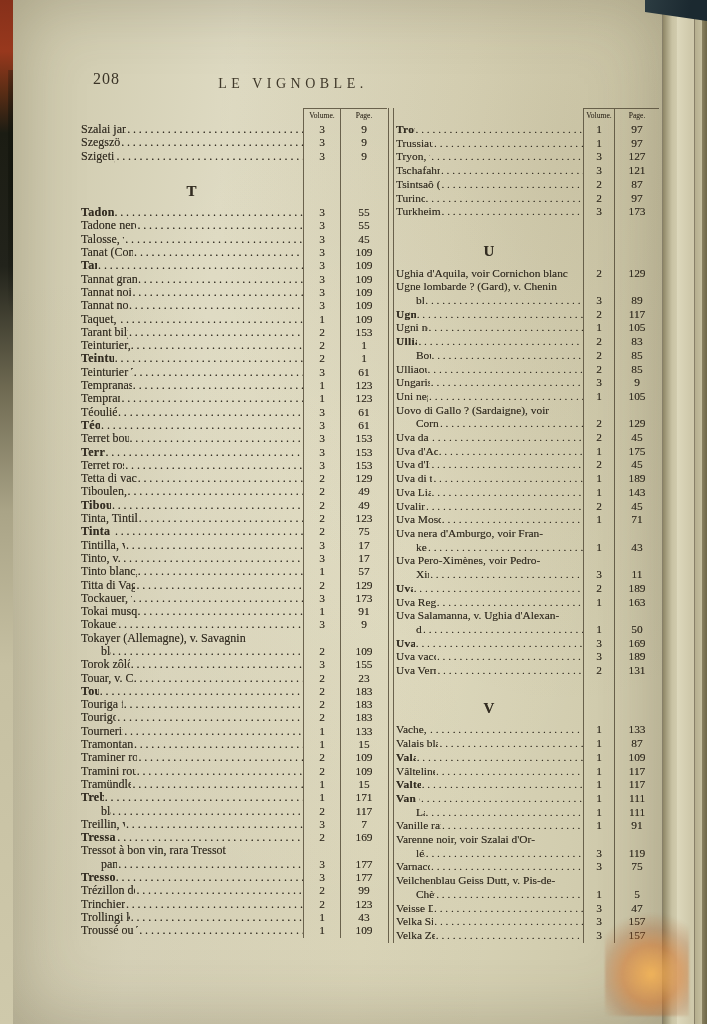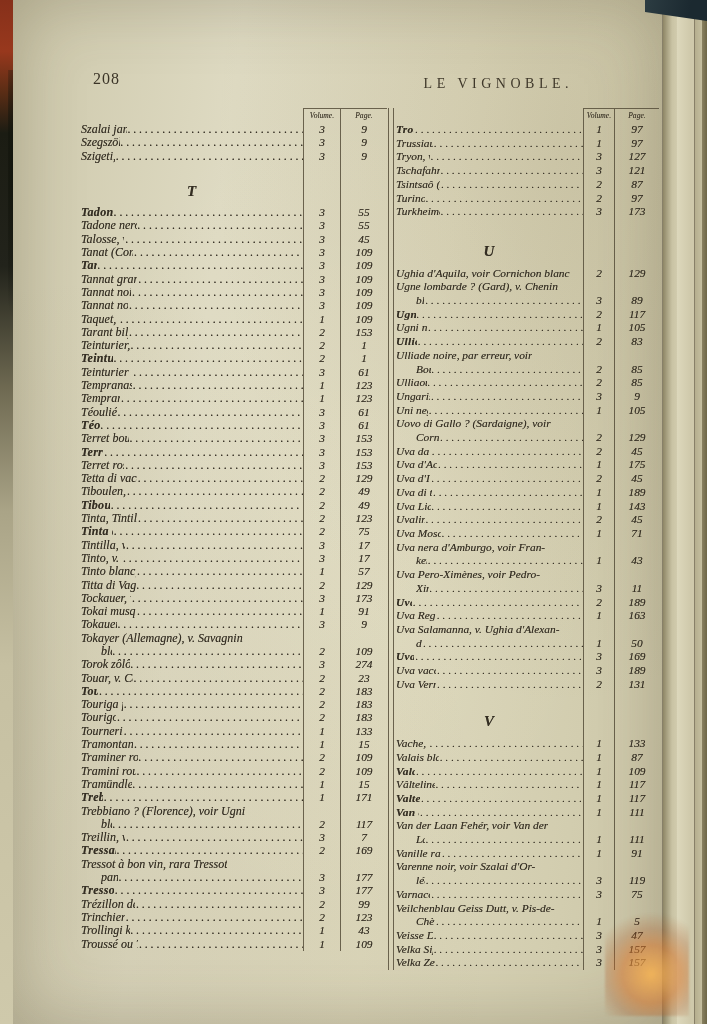--- a/index.html
+++ b/index.html
@@ -46,24 +46,24 @@
   }
   .glow-spot{
     position:absolute;right:18px;bottom:8px;width:84px;height:110px;
     background:
       radial-gradient(circle at 55% 62%, rgba(244,178,84,0.9) 0%, rgba(214,118,44,0.55) 35%, rgba(170,80,28,0.25) 55%, transparent 75%);
     filter:blur(1px);
   }
   
   .running-head{position:absolute;left:0;top:0;width:100%;height:100px;}
   .pagenum{position:absolute;left:80px;top:70px;font-size:16px;letter-spacing:1px;color:#3b3427;}
-  .title{position:absolute;left:0;top:76px;width:560px;text-align:right;
+  .title{position:absolute;left:0;top:76px;width:560px;text-align:center;
     font-size:14px;letter-spacing:4.5px;color:#3f382a;}
   
-  .columns{position:absolute;left:67px;top:108px;display:flex;align-items:stretch;font-style:italic;}
+  .columns{position:absolute;left:67px;top:108px;display:flex;align-items:stretch;}
   .divider{width:4px;border-left:1px solid var(--rule);border-right:1px solid var(--rule);margin:0 1px;}
   .col{display:block;}
   .col-left{width:307px;font-size:12px;line-height:13.3px;}
   .col-right{width:264px;font-size:11.4px;line-height:13.7px;}
   .row{display:flex;align-items:stretch;}
   .cell{overflow:visible;}
   .cell.text{flex:1 1 auto;display:flex;align-items:baseline;overflow:hidden;padding-left:1px;}
   .cell.vol,.cell.pg{flex:0 0 auto;border-left:1px solid var(--rule);text-align:center;font-size:11.4px;}
   .col-left .cell.vol{width:36px;}
   .col-left .cell.pg{width:46px;}
@@ -407,21 +407,21 @@
           </div>
           <div class="cell vol">2</div>
           <div class="cell pg">109</div>
         </div>
         <div class="row entry">
           <div class="cell text">
             <span class="name">Torok zôlô, v. Kadarkas noir</span>
             <span class="dots"></span>
           </div>
           <div class="cell vol">3</div>
-          <div class="cell pg">274</div>
+          <div class="cell pg">155</div>
         </div>
         <div class="row entry">
           <div class="cell text">
             <span class="name">Touar, v. Calitor, Pecoui-Touar</span>
             <span class="dots"></span>
           </div>
           <div class="cell vol">2</div>
           <div class="cell pg">23</div>
         </div>
         <div class="row entry">
@@ -490,23 +490,20 @@
         </div>
         <div class="row entry">
           <div class="cell text">
             <span class="name"><b>Trebbiano</b></span>
             <span class="dots"></span>
           </div>
           <div class="cell vol">1</div>
           <div class="cell pg">171</div>
         </div>
         <div class="row entry">
-          <div class="cell text">
-            <span class="name">Trebbiano ? (Florence), voir Ugni</span>
-          </div>
           <div class="cell vol"></div>
           <div class="cell pg"></div>
         </div>
         <div class="row entry">
           <div class="cell text">
             <span class="ind"></span>
             <span class="name">blanc</span>
             <span class="dots"></span>
           </div>
           <div class="cell vol">2</div>
@@ -702,27 +699,20 @@
         <div class="row entry">
           <div class="cell text">
             <span class="name"><b>Ulliade noir</b></span>
             <span class="dots"></span>
           </div>
           <div class="cell vol">2</div>
           <div class="cell pg">83</div>
         </div>
         <div class="row entry">
           <div class="cell text">
-            <span class="name">Ulliade noire, par erreur, voir</span>
-          </div>
-          <div class="cell vol"></div>
-          <div class="cell pg"></div>
-        </div>
-        <div class="row entry">
-          <div class="cell text">
             <span class="ind"></span>
             <span class="name">Boudalès.</span>
             <span class="dots"></span>
           </div>
           <div class="cell vol">2</div>
           <div class="cell pg">85</div>
         </div>
         <div class="row entry">
           <div class="cell text">
             <span class="name">Ulliaou, v. Boudalès</span>
@@ -959,27 +949,20 @@
           <div class="cell vol">1</div>
           <div class="cell pg">117</div>
         </div>
         <div class="row entry">
           <div class="cell text">
             <span class="name"><b>Van der Laan</b></span>
             <span class="dots"></span>
           </div>
           <div class="cell vol">1</div>
           <div class="cell pg">111</div>
-        </div>
-        <div class="row entry">
-          <div class="cell text">
-            <span class="name">Van der Laan Fehér, voir Van der</span>
-          </div>
-          <div class="cell vol"></div>
-          <div class="cell pg"></div>
         </div>
         <div class="row entry">
           <div class="cell text">
             <span class="ind"></span>
             <span class="name">Laan.</span>
             <span class="dots"></span>
           </div>
           <div class="cell vol">1</div>
           <div class="cell pg">111</div>
         </div>

